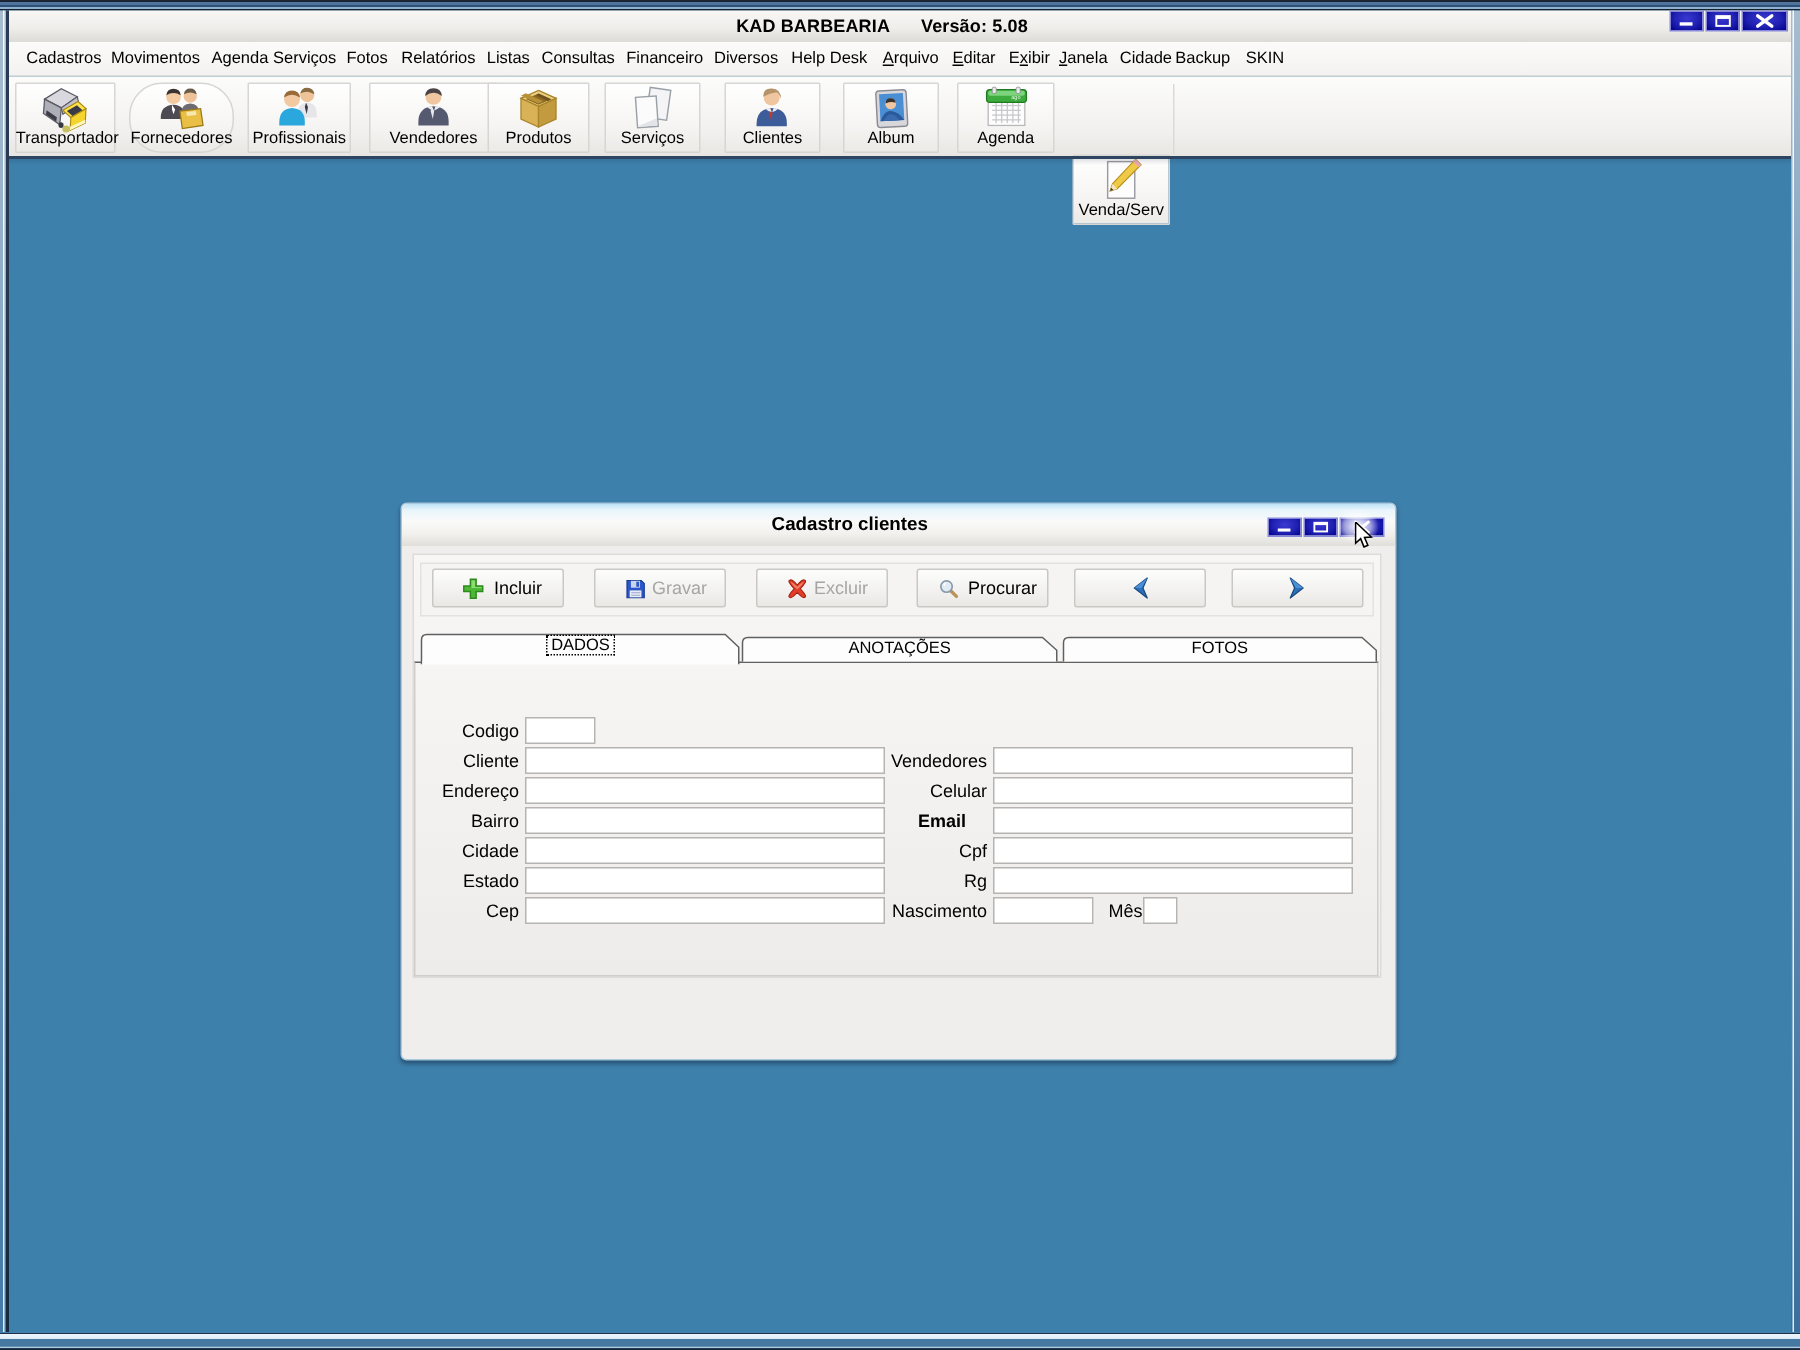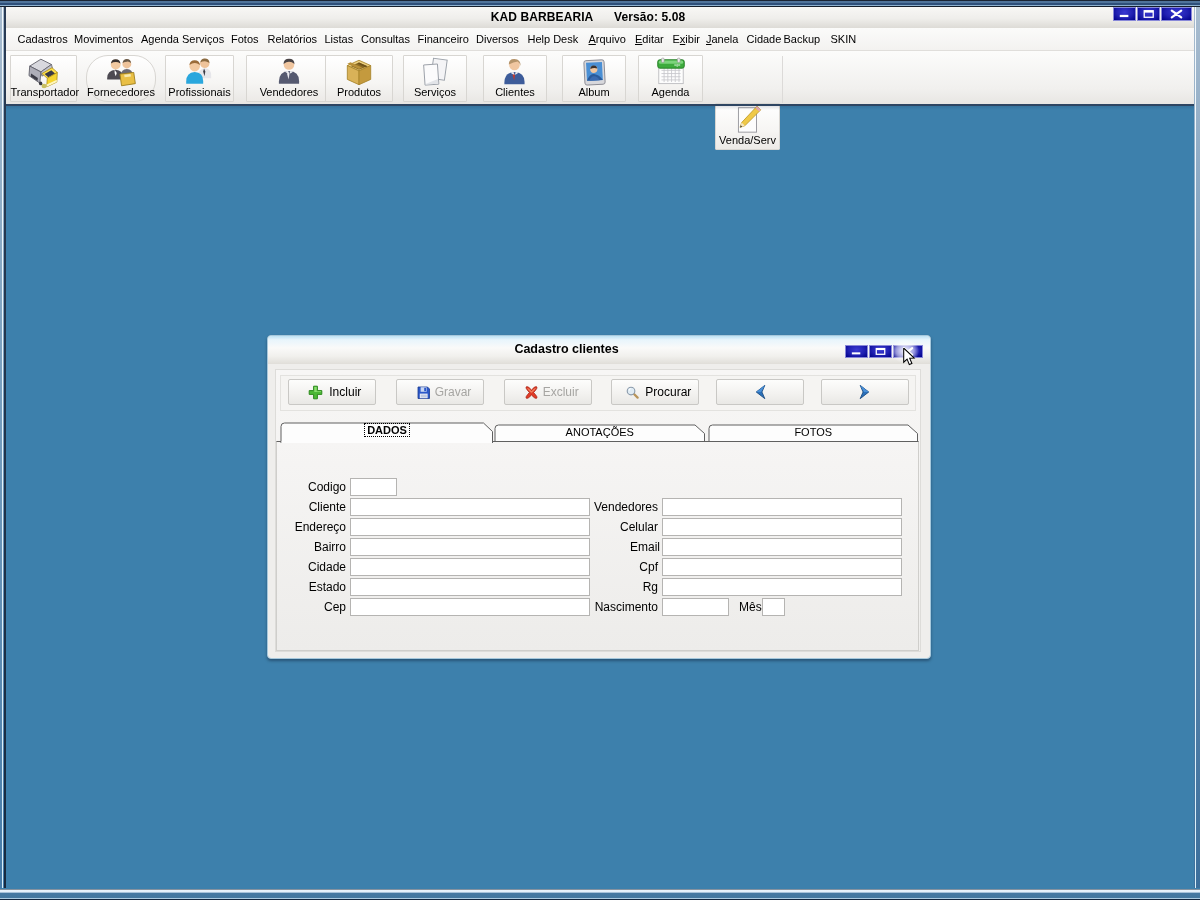--- a/index.html
+++ b/index.html
@@ -45,21 +45,21 @@
 #toolbar { left:6px; top:50px; width:1188px; height:55px;
   background:linear-gradient(180deg,#fcfcfb 0%,#f1f0ee 70%,#e7e5e2 100%);
   border-top:1px solid #e0dedb; }
 #toolbar-sep { left:6px; top:104px; width:1188px; height:2px; background:#2e4562; }
 .tbtn { position:absolute; top:4px; height:47px; background:linear-gradient(180deg,#ffffff 0%,#f6f5f3 60%,#eceae7 100%);
   border:1px solid #d8d6d2; border-radius:1px; }
 .tbtn .ticon { position:absolute; left:50%; transform:translateX(-50%); top:0px; width:34px; height:34px; }
 .tbtn .tlabel { position:absolute; left:0; right:0; bottom:3px; text-align:center; font-size:11px; color:#000; white-space:nowrap; }
 
 
-#dialog { left:267px; top:335px; width:664px; height:324px; border-radius:4px;
+#dialog { left:267px; top:335px; width:664px; height:372px; border-radius:4px;
   background:#efeeec; border:1px solid #a6c8dc;
   box-shadow:0 2px 3px rgba(0,0,20,0.35); }
 #dlg-titlebar { position:absolute; left:0; top:0; width:100%; height:28px; border-radius:4px 4px 0 0;
   background:linear-gradient(180deg,#bce1f4 0%,#e8f5fc 14%,#fafaf9 42%,#f1f0ed 72%,#e0ded9 100%); }
 #dlg-title { position:absolute; left:0; top:6px; width:597px; text-align:center; font-size:12.5px; font-weight:bold; color:#000; }
 .dbtn { position:absolute; top:9px; height:13px; background:radial-gradient(ellipse at 50% 35%, #3a3ad2 0%, #2020b2 55%, #000088 100%); border:1px solid #8888d8; }
 #dbtn-min { left:577px; width:23px; }
 #dbtn-max { left:601px; width:23px; }
 #dbtn-close { left:625px; width:30px; }
 .dbtn svg { display:block; width:100%; height:100%; }
@@ -342,21 +342,21 @@
     </svg>
   </div>
 
   <svg id="tabsvg" viewBox="0 0 652 21" style="position:absolute;left:12px;top:86px;width:652px;height:21px;z-index:2;">
     <path d="M215 19 L215 6.5 Q215 3 218.5 3 L415 3 L424.5 11.5 L424.5 19" fill="#fdfdfd" stroke="#606060" stroke-width="1"></path>
     <path d="M429 19 L429 6.5 Q429 3 432.5 3 L628 3 L637.5 11.5 L637.5 19" fill="#fdfdfd" stroke="#606060" stroke-width="1"></path>
     <path d="M1 21 L1 4.5 Q1 1 4.5 1 L203.5 1 L212.5 9.5 L212.5 21" fill="#fdfdfd" stroke="#606060" stroke-width="1"></path>
     <rect x="1.6" y="19" width="210.4" height="2" fill="#fdfdfd"></rect>
   </svg>
   <div class="tab" style="left:13px;top:88px;width:212px;">
-    <div class="tabtxt" style="font-weight:bold;"><span style="outline:1px dotted #000;padding:0 2px;">DADOS</span></div>
+    <div class="tabtxt" style="font-weight:normal;"><span style="outline:1px dotted #000;padding:0 2px;">DADOS</span></div>
   </div>
   <div class="tab" style="left:227px;top:89.5px;width:209.5px;">
     <div class="tabtxt">ANOTAÇÕES</div>
   </div>
   <div class="tab" style="left:441px;top:89.5px;width:208.5px;">
     <div class="tabtxt">FOTOS</div>
   </div>
   <div id="tab-content"></div>
 
   <div class="flabel" style="left:0;width:78px;top:144px;">Codigo</div>
@@ -369,21 +369,21 @@
   <div class="field" style="left:82px;top:142px;width:47px;"></div>
   <div class="field" style="left:82px;top:162px;width:240px;"></div>
   <div class="field" style="left:82px;top:182px;width:240px;"></div>
   <div class="field" style="left:82px;top:202px;width:240px;"></div>
   <div class="field" style="left:82px;top:222px;width:240px;"></div>
   <div class="field" style="left:82px;top:242px;width:240px;"></div>
   <div class="field" style="left:82px;top:262px;width:240px;"></div>
 
   <div class="flabel" style="left:279px;width:111px;top:164px;">Vendedores</div>
   <div class="flabel" style="left:279px;width:111px;top:184px;">Celular</div>
-  <div class="flabel" style="left:281px;width:111px;top:204px;">Email</div>
+  <div class="flabel" style="left:265px;width:111px;top:204px;font-weight:bold;">Email</div>
   <div class="flabel" style="left:279px;width:111px;top:224px;">Cpf</div>
   <div class="flabel" style="left:279px;width:111px;top:244px;">Rg</div>
   <div class="flabel" style="left:279px;width:111px;top:264px;">Nascimento</div>
   <div class="field" style="left:394px;top:162px;width:240px;"></div>
   <div class="field" style="left:394px;top:182px;width:240px;"></div>
   <div class="field" style="left:394px;top:202px;width:240px;"></div>
   <div class="field" style="left:394px;top:222px;width:240px;"></div>
   <div class="field" style="left:394px;top:242px;width:240px;"></div>
   <div class="field" style="left:394px;top:262px;width:67px;"></div>
   <div class="flabel" style="left:471px;width:30px;top:264px;text-align:left;">Mês</div>

